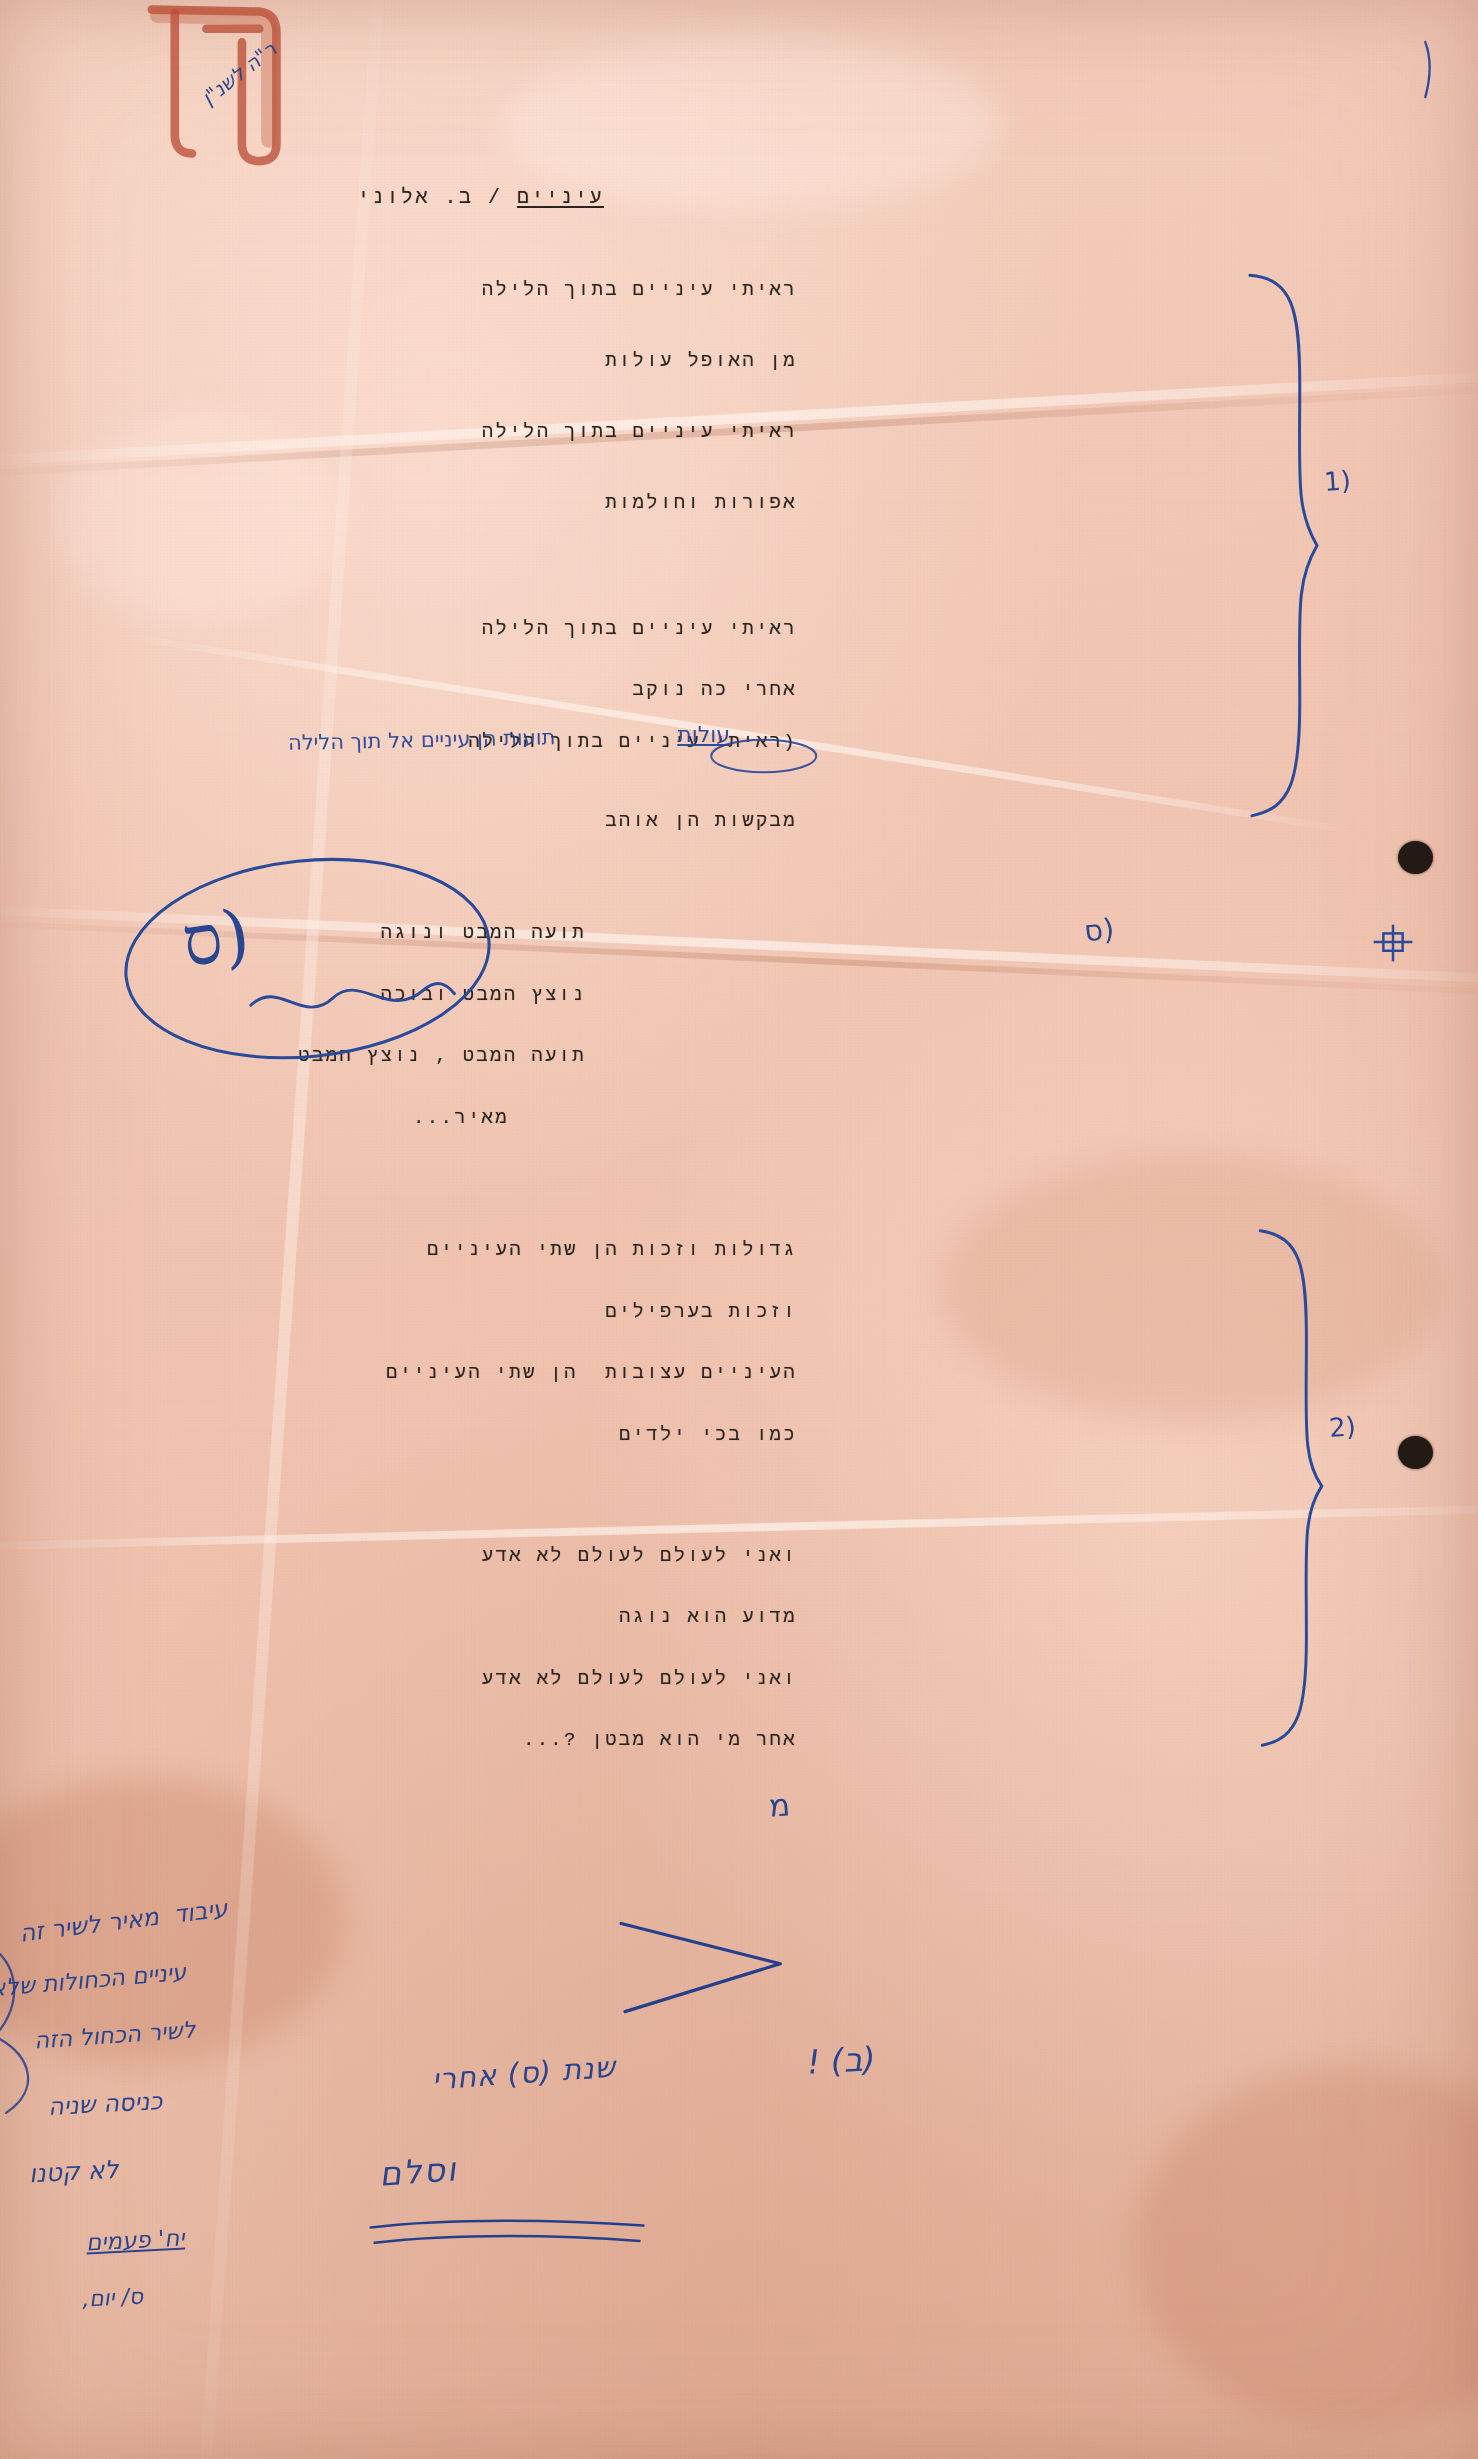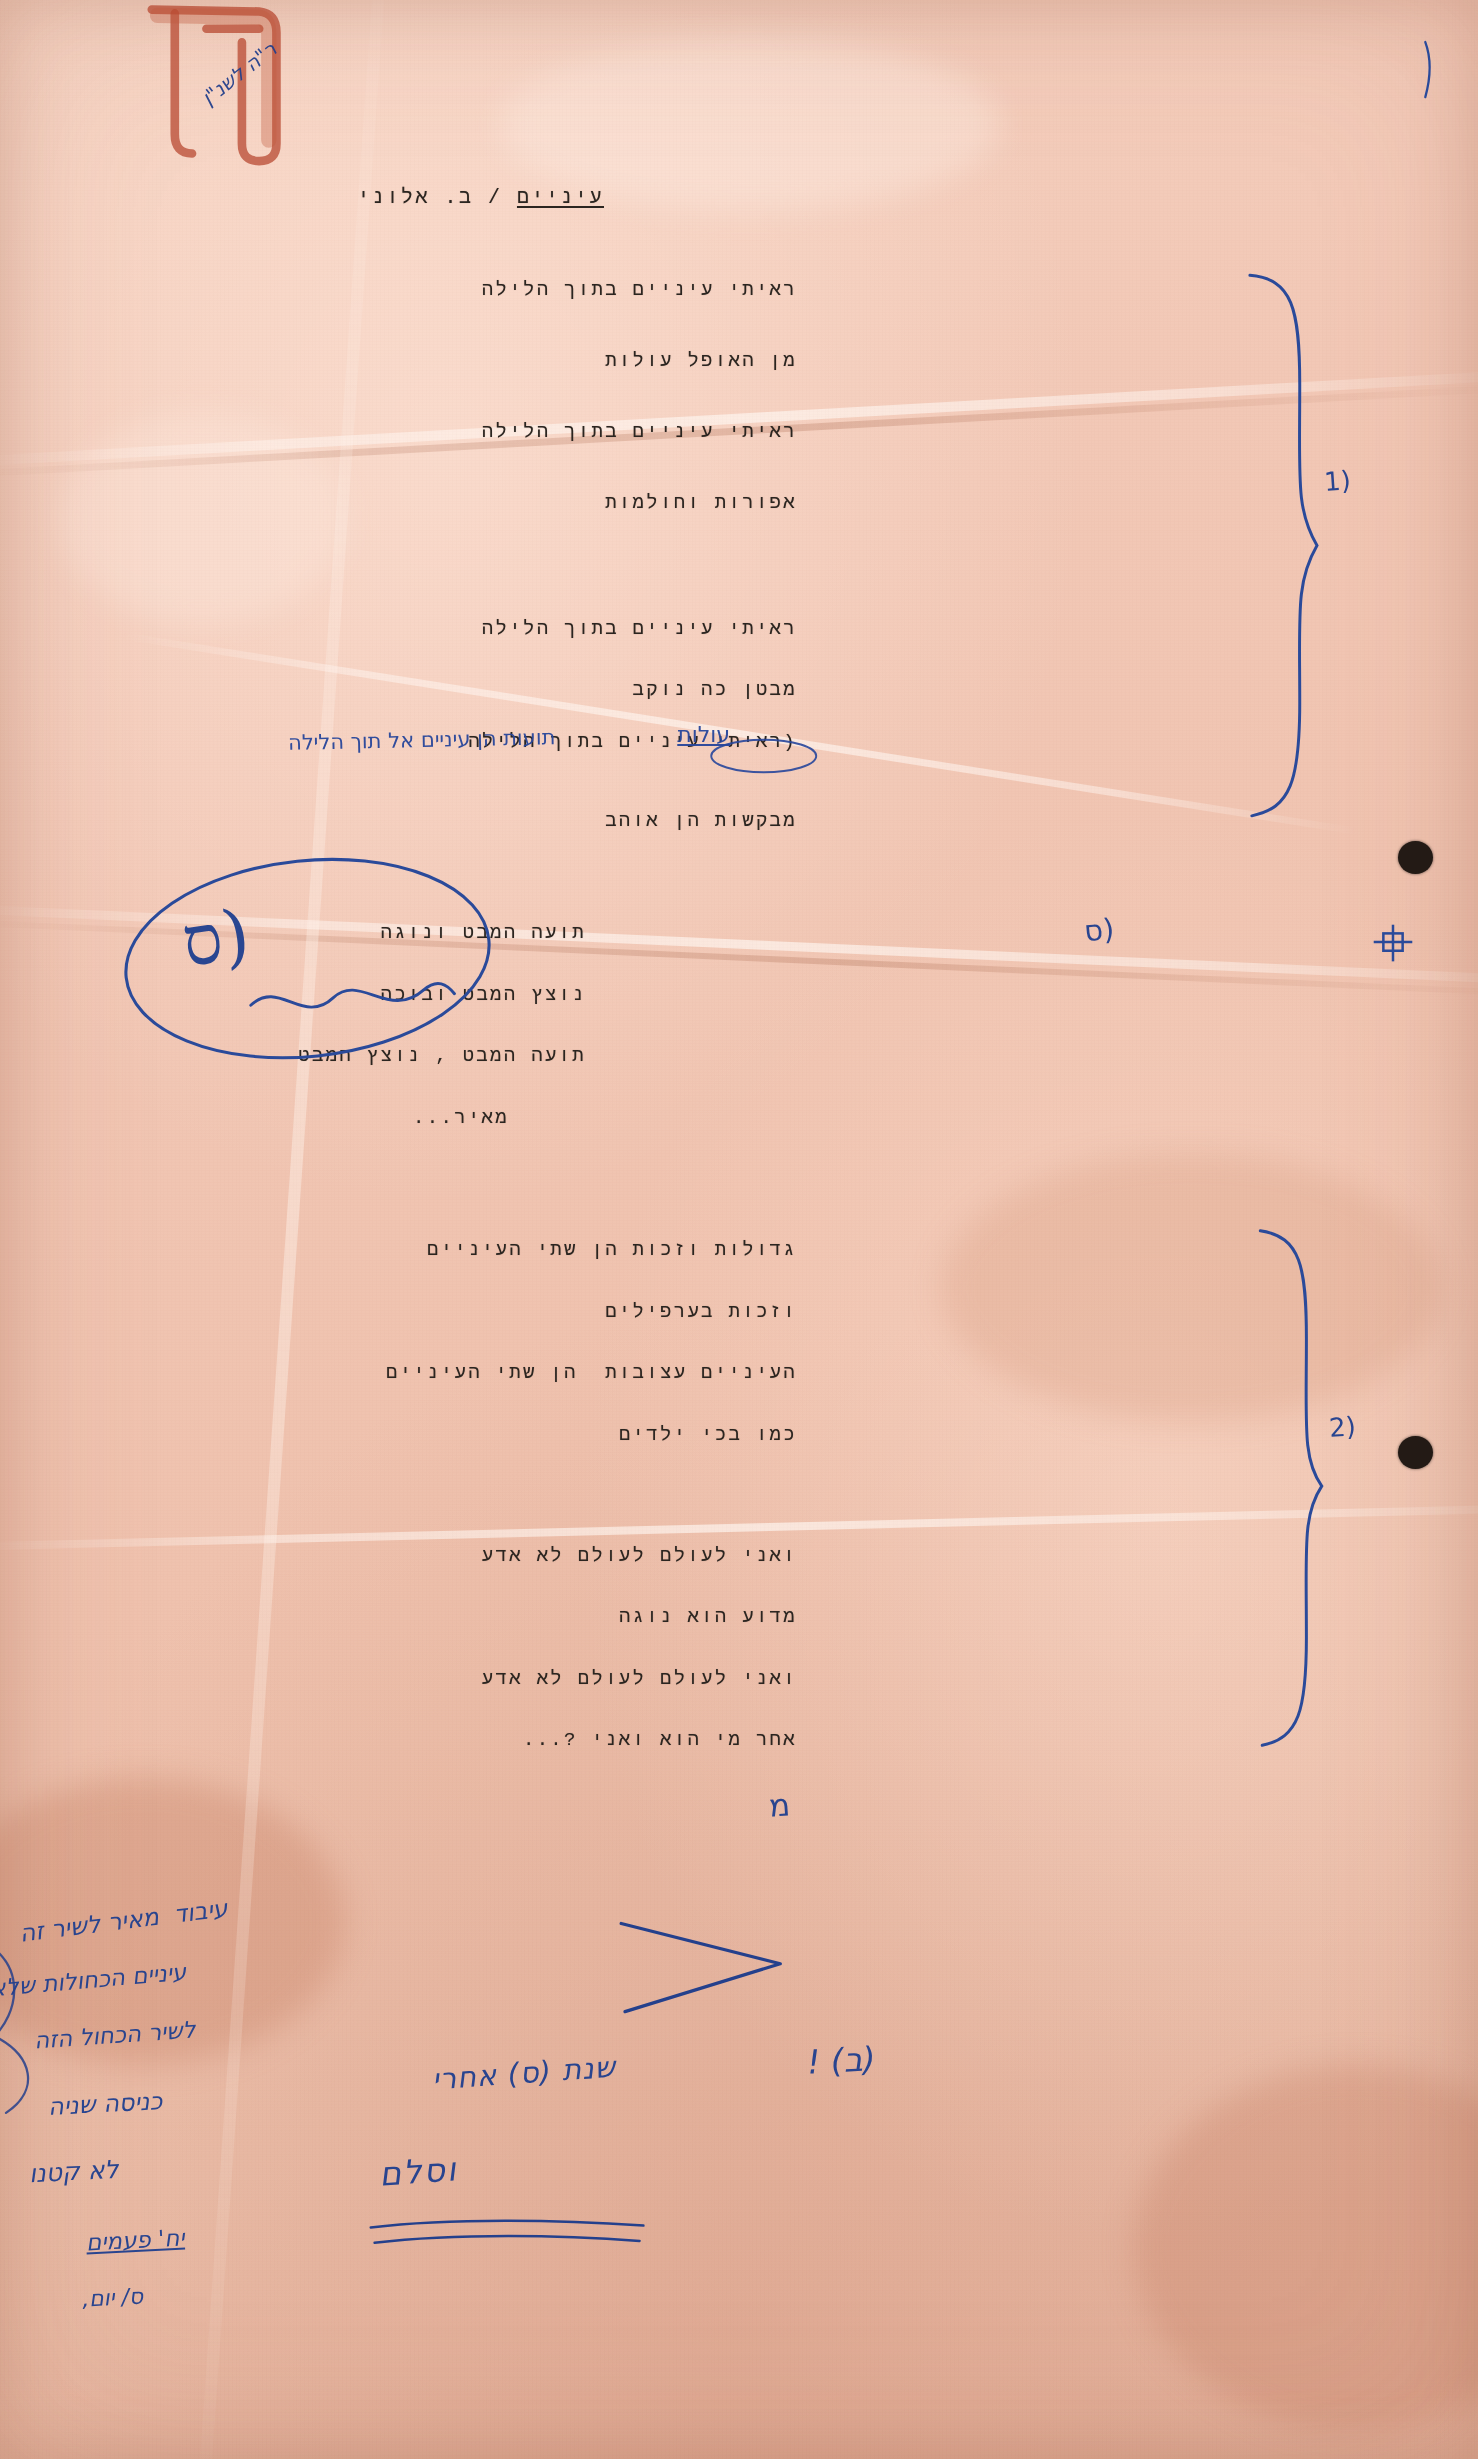--- a/index.html
+++ b/index.html
@@ -153,21 +153,21 @@
   <div class="typed title" style="right:817px; top:163px;">
     <u>עיניים</u><span> / ב. אלוני</span>
   </div>
 
   <div class="typed" style="right:682px; top:279px;">ראיתי עיניים בתוך הלילה</div>
   <div class="typed" style="right:682px; top:350px;">מן האופל עולות</div>
   <div class="typed" style="right:682px; top:421px;">ראיתי עיניים בתוך הלילה</div>
   <div class="typed" style="right:682px; top:492px;">אפורות וחולמות</div>
 
   <div class="typed" style="right:682px; top:618px;">ראיתי עיניים בתוך הלילה</div>
-  <div class="typed" style="right:682px; top:679px;">מבטן כה נוקב</div>
+  <div class="typed" style="right:682px; top:679px;">אחרי כה נוקב</div>
   <div class="typed" style="right:682px; top:731px;">(ראיתי עיניים בתוך הלילה</div>
   <div class="typed" style="right:682px; top:810px;">מבקשות הן אוהב</div>
 
   <div class="ink" style="right:749px; top:722px; font-size:22px; text-decoration:underline; color:#27469b;">עולות</div>
 
   <svg class="ink-svg" style="left:706px; top:735px;" width="125" height="42" viewBox="0 0 130 44">
     <ellipse cx="60" cy="22" rx="55" ry="17" fill="none" stroke="#27469b" stroke-width="2" opacity="0.9"></ellipse>
   </svg>
 
   <div class="ink" style="left:288px; top:728px; font-size:21px; transform:rotate(-1.2deg); color:#27469b;">תועות הן עיניים אל תוך הלילה</div>
@@ -193,21 +193,21 @@
   <div class="ink" style="left:1084px; top:913px; font-size:29px; transform:rotate(-5deg);">(ס</div>
 
   <div class="typed" style="right:682px; top:1239px;">גדולות וזכות הן שתי העיניים</div>
   <div class="typed" style="right:682px; top:1301px;">וזכות בערפילים</div>
   <div class="typed" style="right:682px; top:1362px;">העיניים עצובות  הן שתי העיניים</div>
   <div class="typed" style="right:682px; top:1424px;font-family:Liberation Mono, monospace;">כמו בכי ילדים</div>
 
   <div class="typed" style="right:682px; top:1545px;">ואני לעולם לעולם לא אדע</div>
   <div class="typed" style="right:682px; top:1606px;">מדוע הוא נוגה</div>
   <div class="typed" style="right:682px; top:1668px;">ואני לעולם לעולם לא אדע</div>
-  <div class="typed" style="right:682px; top:1729px;">אחר מי הוא ואני ?...</div>
+  <div class="typed" style="right:682px; top:1729px;">אחר מי הוא מבטן ?...</div>
 
   <svg class="ink-svg" style="left:1239px; top:1225px;" width="106" height="528" viewBox="0 0 110 550">
     <path d="M22 6 C64 12, 70 44, 70 118 C70 210, 66 244, 86 272 C66 302, 70 336, 70 430 C70 506, 62 534, 24 542" fill="none" stroke="#2a4a9a" stroke-width="3.1" stroke-linecap="round"></path>
   </svg>
   <div class="ink" style="left:1329px; top:1412px; font-size:26px; transform:rotate(-4deg);">(2</div>
 
   <div class="ink" style="left:769px; top:1787px; font-size:31px; transform:rotate(-4deg);">מ</div>
 
   <svg class="ink-svg" style="left:615px; top:1912px;" width="183" height="115" viewBox="0 0 190 120">
     <path d="M6 12 L172 54 L10 104" fill="none" stroke="#24408c" stroke-width="3.4" stroke-linecap="round" stroke-linejoin="round"></path>

